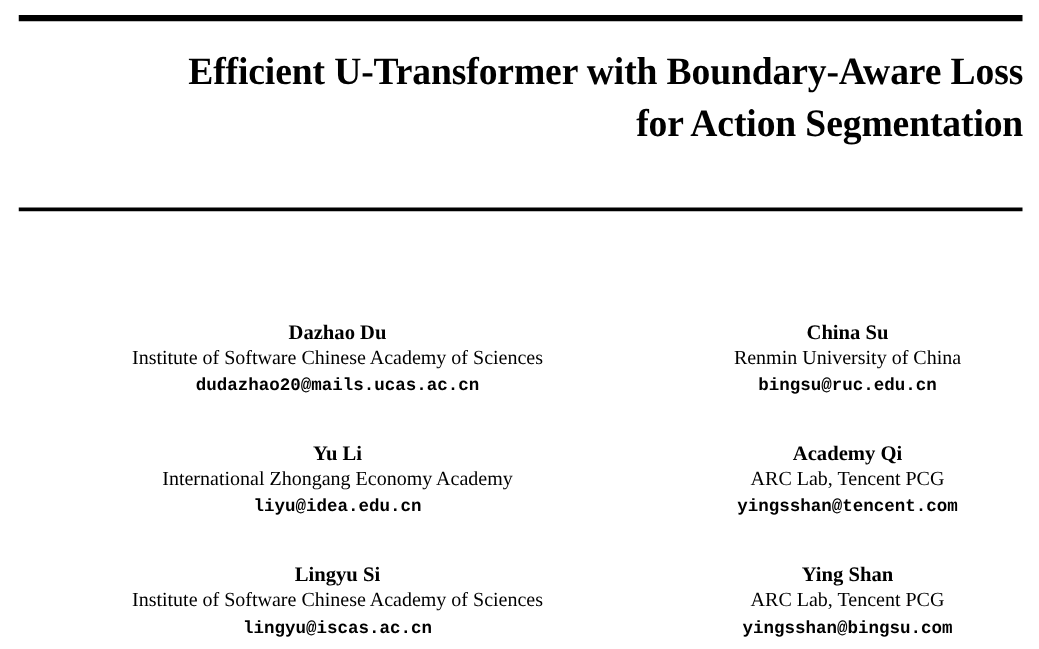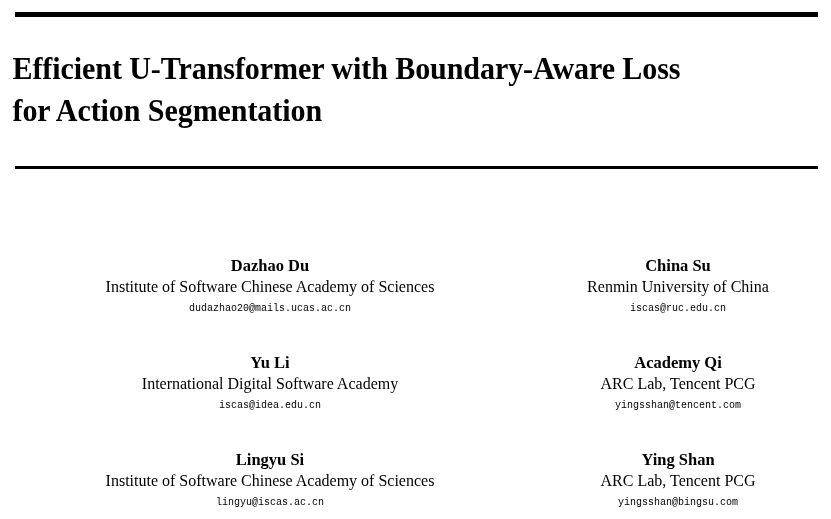--- a/index.html
+++ b/index.html
@@ -37,23 +37,23 @@
     top: 166px;
     width: 803px;
     height: 3px;
     background: #000000;
   }
 
   
   .title-block {
     position: absolute;
     left: 0;
-    top: 48px;
+    top: 36px;
     width: 831px;
-    text-align: left;
+    text-align: right;
   }
   .title-line {
     font-family: "Liberation Serif", serif;
     font-weight: bold;
     font-size: 31px;
     line-height: 42px;
     letter-spacing: -0.1px;
     transform: scaleX(0.97);
     transform-origin: center center;
     white-space: nowrap;
@@ -88,22 +88,22 @@
   }
   .author-affil {
     font-family: "Liberation Serif", serif;
     font-weight: normal;
     font-size: 16px;
     line-height: 22px;
     white-space: nowrap;
   }
   .author-email {
     font-family: "Liberation Mono", "DejaVu Sans Mono", monospace;
-    font-weight: normal;
-    font-size: 10px;
+    font-weight: bold;
+    font-size: 14px;
     line-height: 22px;
     white-space: nowrap;
   }
 </style>
 </head>
 <body>
 
 <div class="page">
 
   <div class="rule-thick"></div>
@@ -119,29 +119,29 @@
 
     <div class="author-row">
       <div class="author-block col-left">
         <div class="author-name">Dazhao Du</div>
         <div class="author-affil">Institute of Software Chinese Academy of Sciences</div>
         <div class="author-email">dudazhao20@mails.ucas.ac.cn</div>
       </div>
       <div class="author-block col-right">
         <div class="author-name">China Su</div>
         <div class="author-affil">Renmin University of China</div>
-        <div class="author-email">iscas@ruc.edu.cn</div>
+        <div class="author-email">bingsu@ruc.edu.cn</div>
       </div>
     </div>
 
     <div class="author-row">
       <div class="author-block col-left">
         <div class="author-name">Yu Li</div>
-        <div class="author-affil">International Digital Software Academy</div>
-        <div class="author-email">iscas@idea.edu.cn</div>
+        <div class="author-affil">International Zhongang Economy Academy</div>
+        <div class="author-email">liyu@idea.edu.cn</div>
       </div>
       <div class="author-block col-right">
         <div class="author-name">Academy Qi</div>
         <div class="author-affil">ARC Lab, Tencent PCG</div>
         <div class="author-email">yingsshan@tencent.com</div>
       </div>
     </div>
 
     <div class="author-row">
       <div class="author-block col-left">

